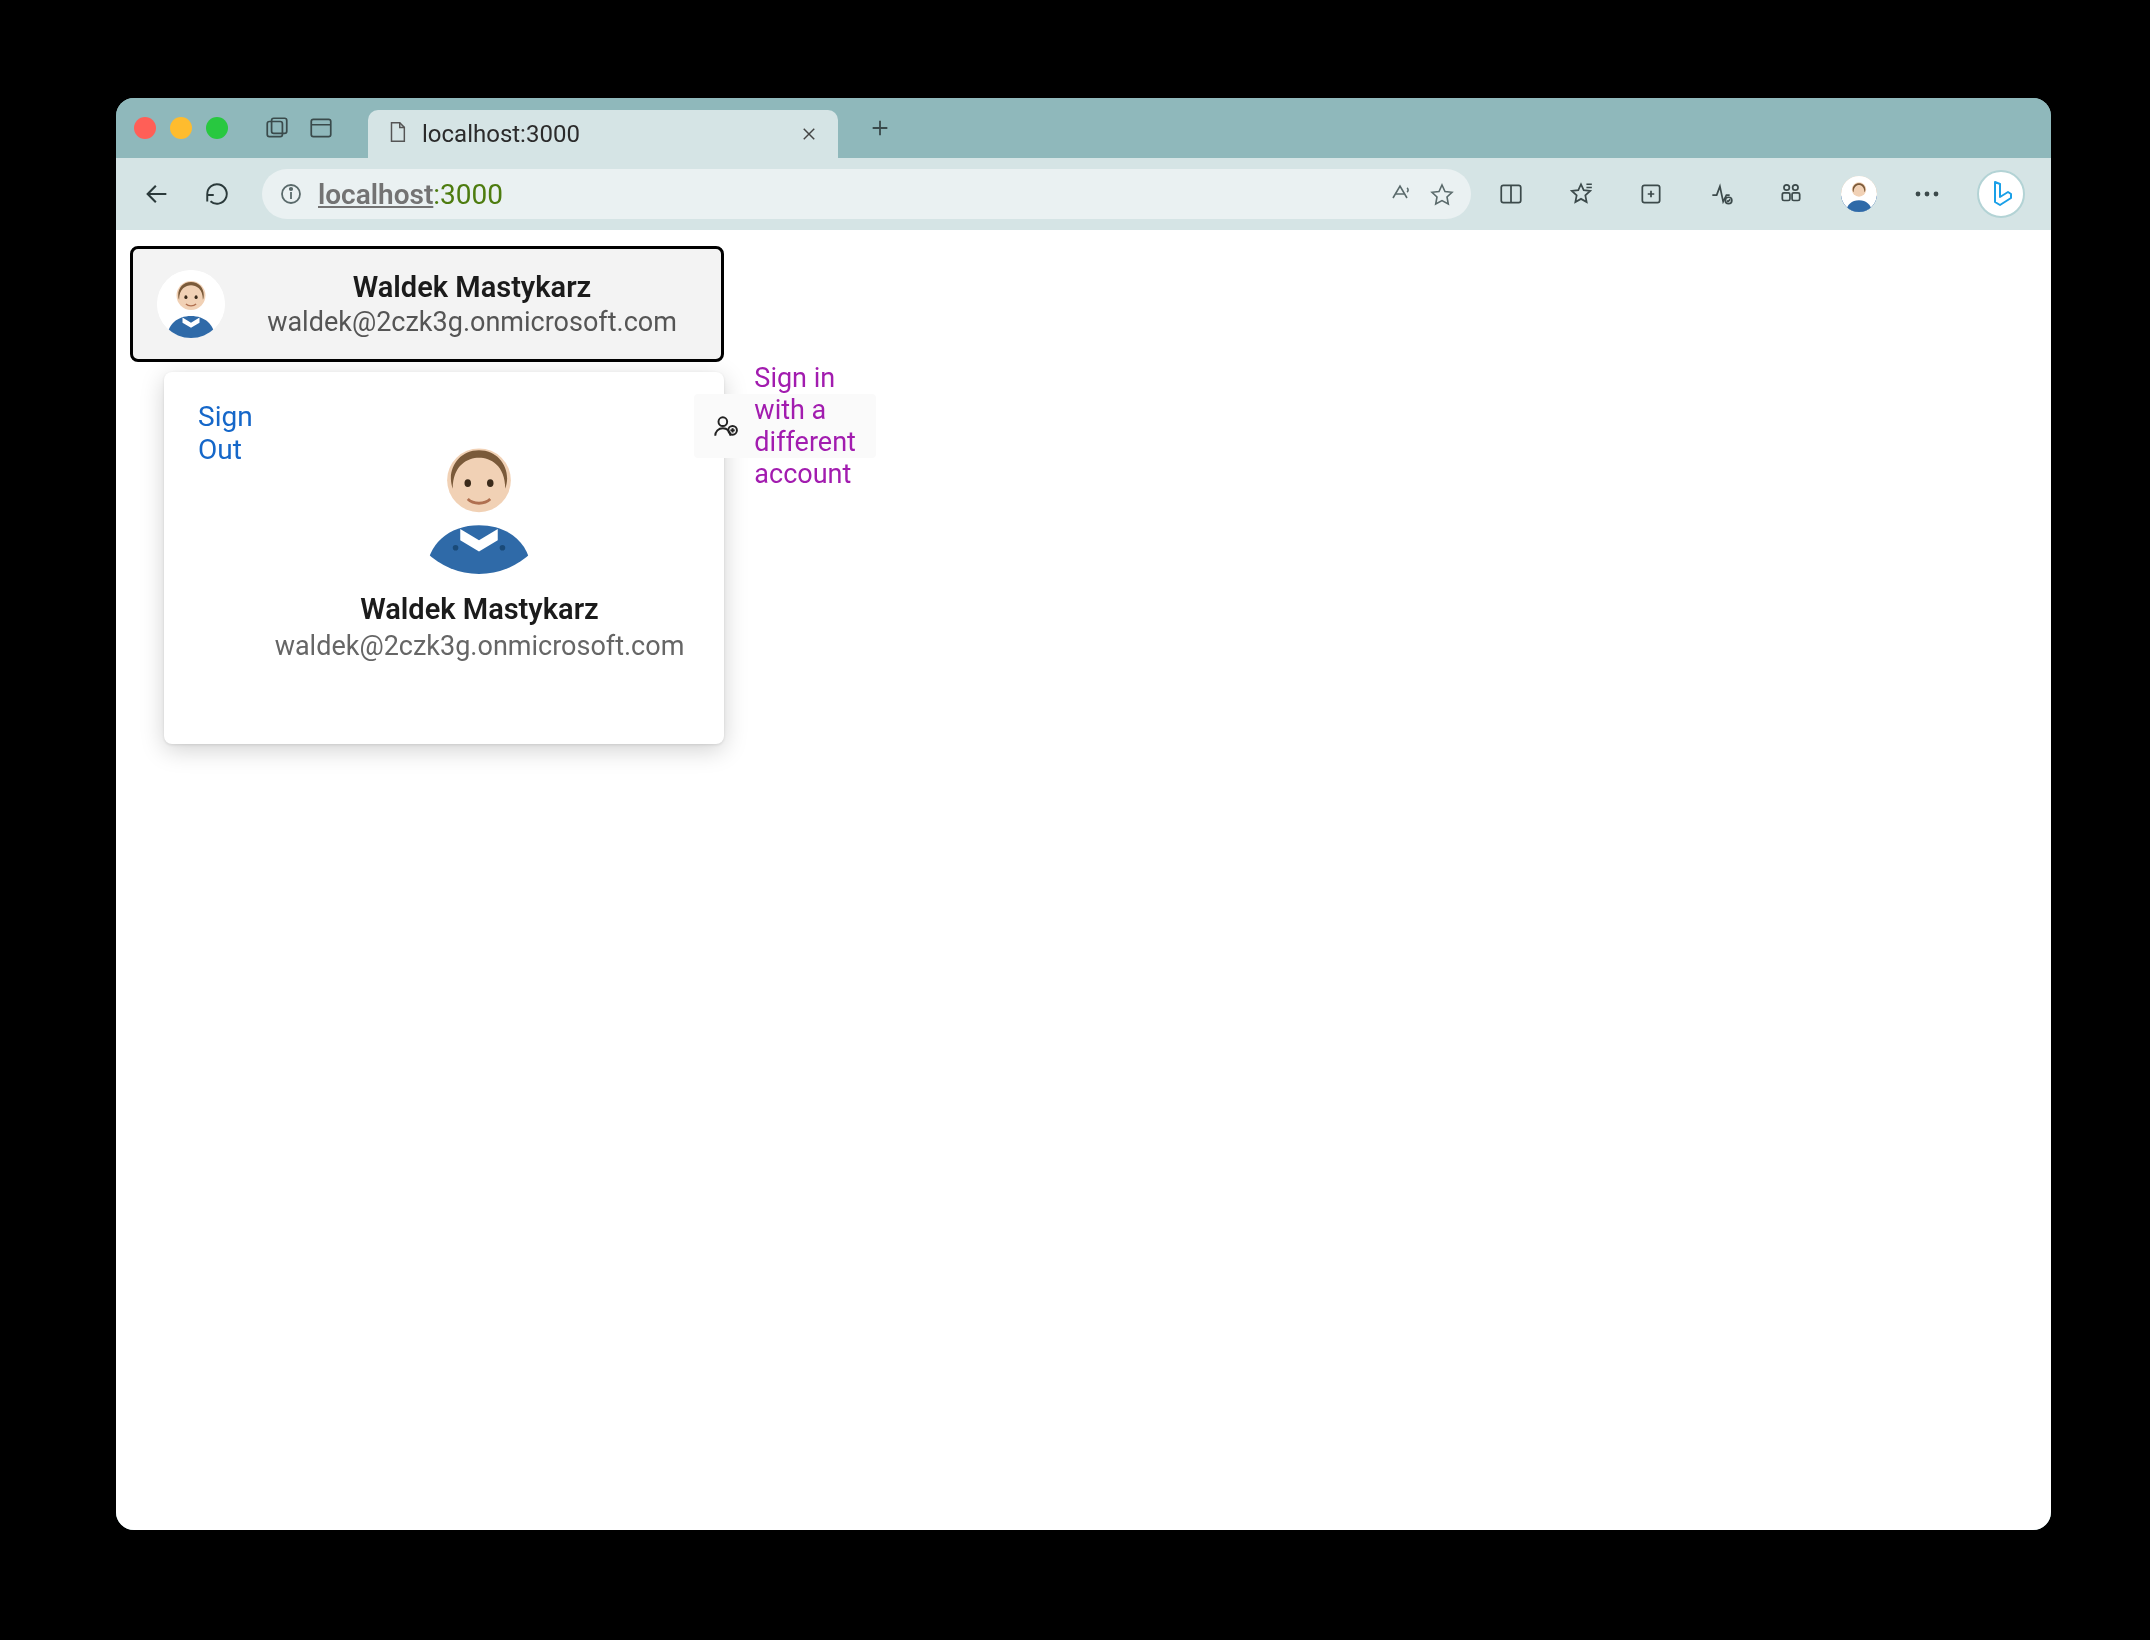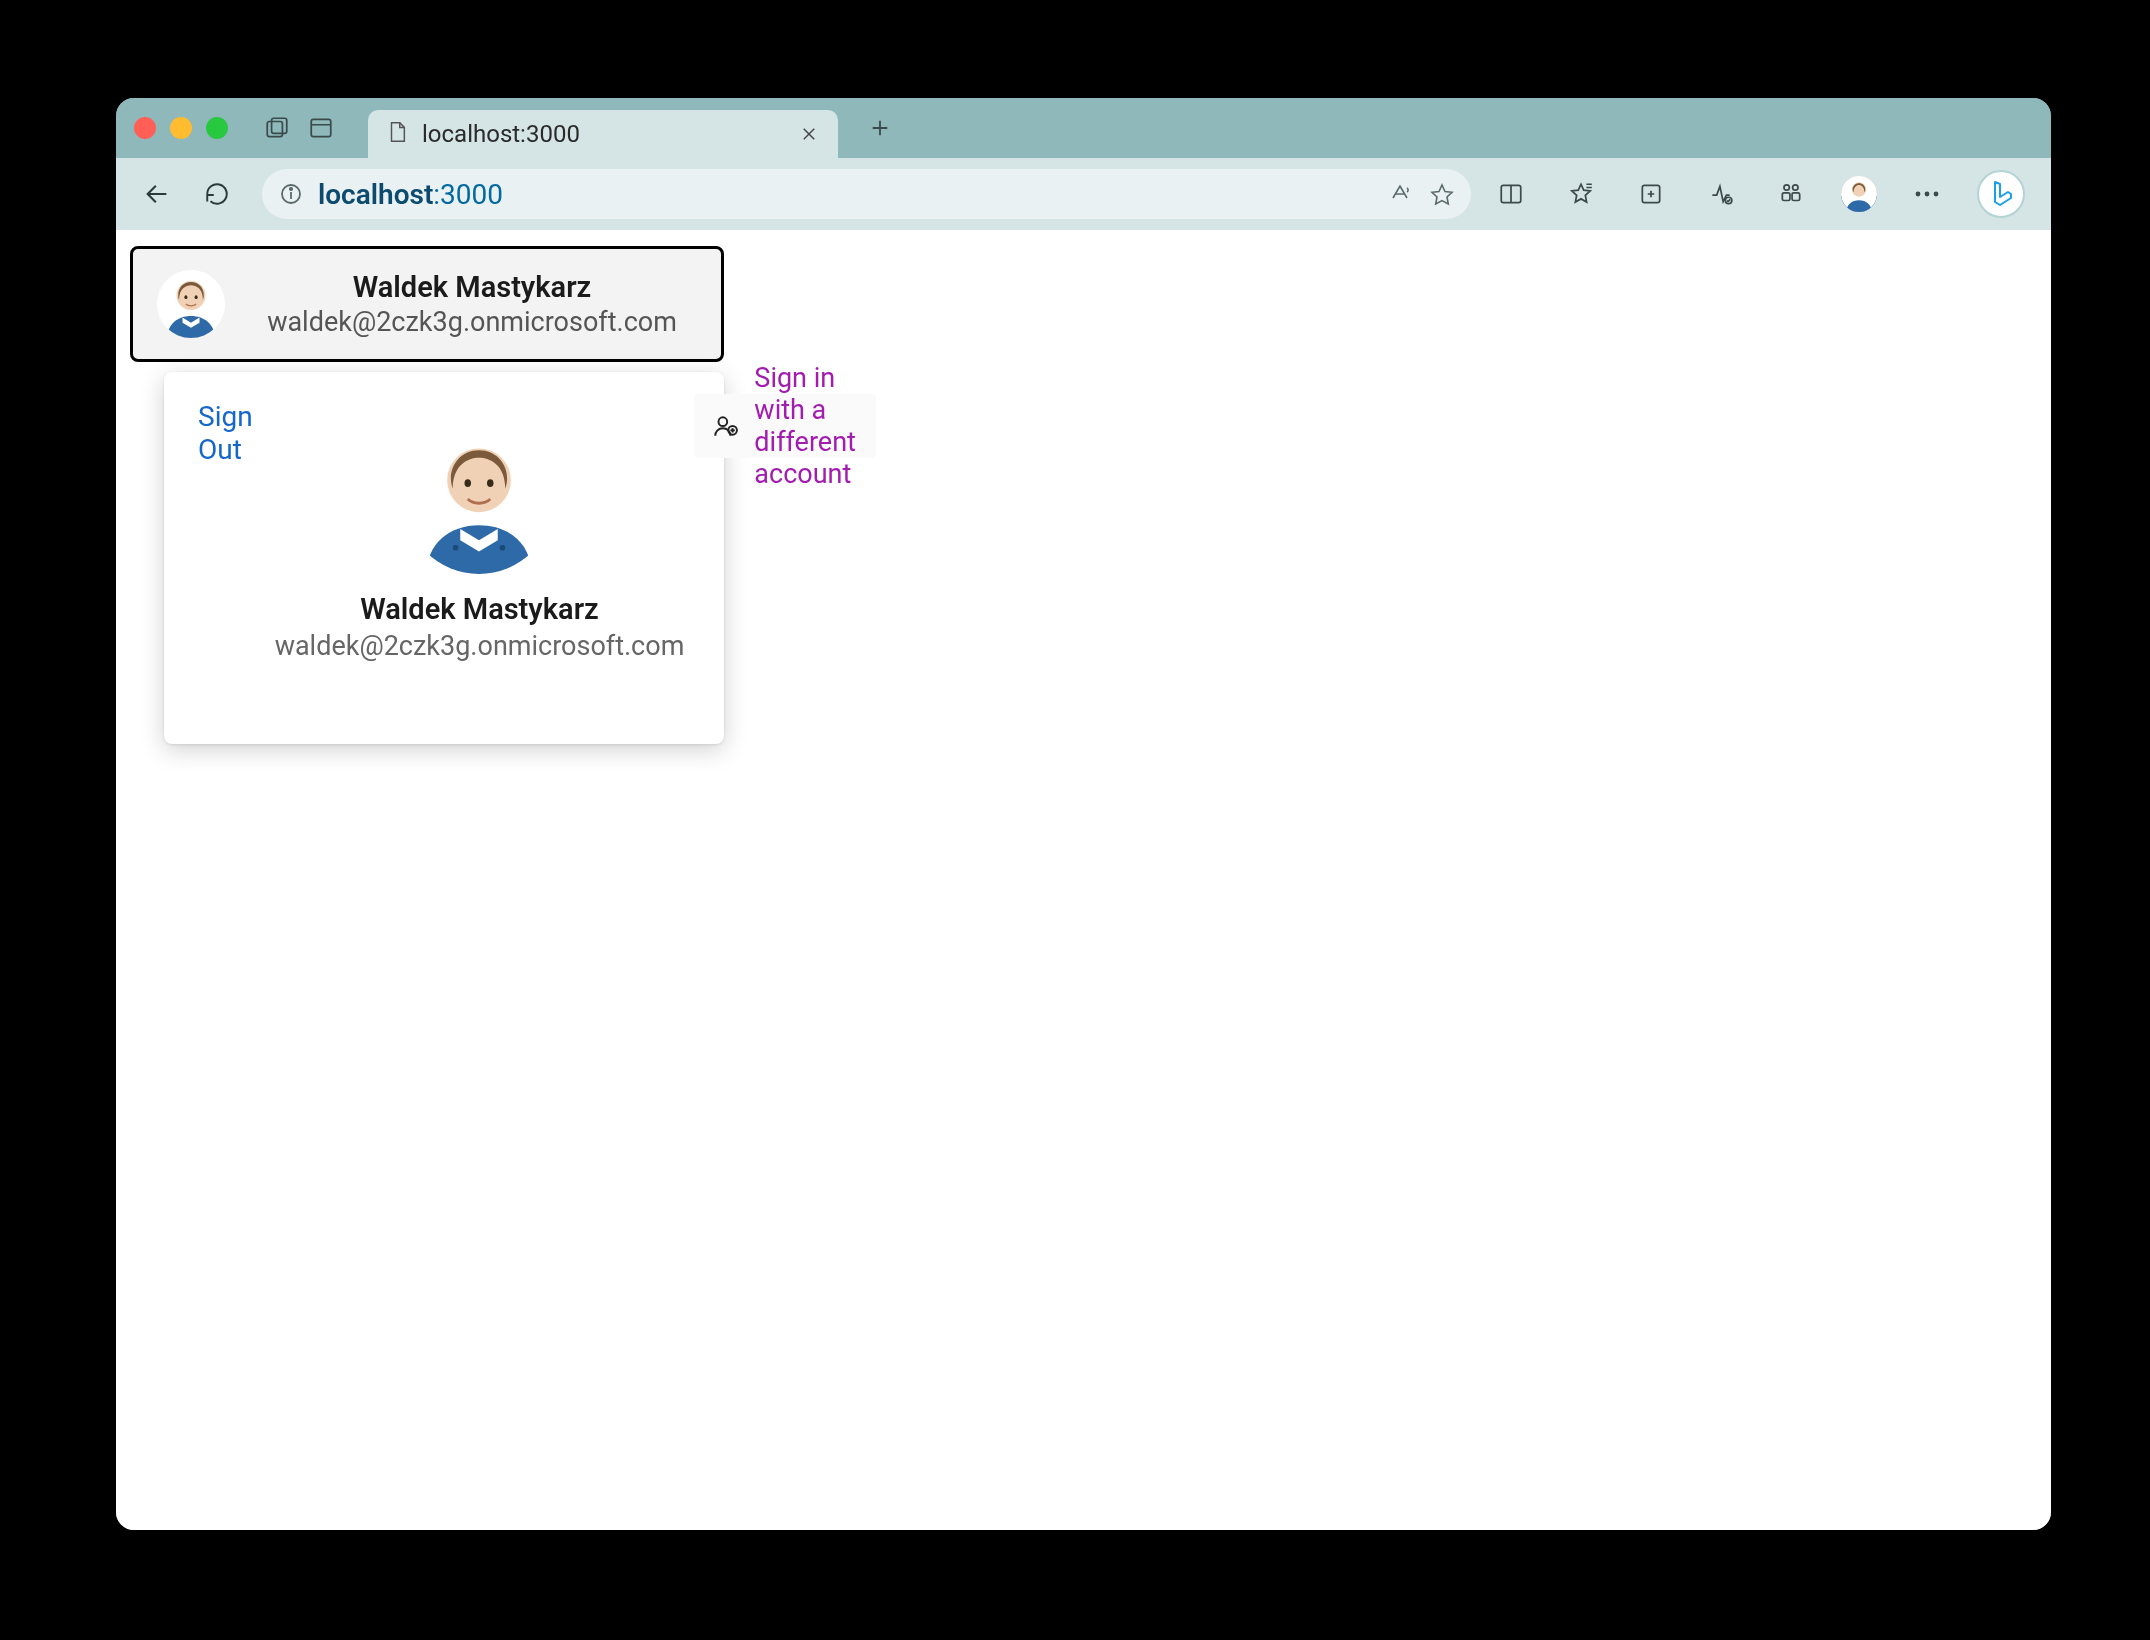--- a/index.html
+++ b/index.html
@@ -91,22 +91,22 @@
     display: flex;
     align-items: center;
     padding: 0 14px;
     gap: 12px;
     margin: 0 10px;
   }
   .addr-icon {
     width: 30px; height: 30px; display: flex; align-items: center; justify-content: center; color: #5a6a6b;
   }
   .addr-text { font-size: 28px; color: #222; }
-  .addr-host { font-weight: 600; color: #0c4a6e; }
-  .addr-port { color: #0369a1; }
+  .addr-host { font-weight: 600; color: #737373; text-decoration: underline; }
+  .addr-port { color: #4d7c0f; }
   .addr-spacer { flex: 1; }
   .toolbar-right { display: flex; align-items: center; gap: 30px; padding-right: 10px; }
   .toolbar-right .tool-btn { width: 40px; height: 40px; }
   .profile-pic {
     width: 36px; height: 36px; border-radius: 50%; overflow: hidden;
     background: linear-gradient(180deg,#f4e2d0 0%, #d9b99b 55%, #3a6ea8 56%, #3a6ea8 100%);
     display: flex; align-items: flex-start; justify-content: center;
   }
   .bing-btn {
     width: 48px; height: 48px; border-radius: 50%;

